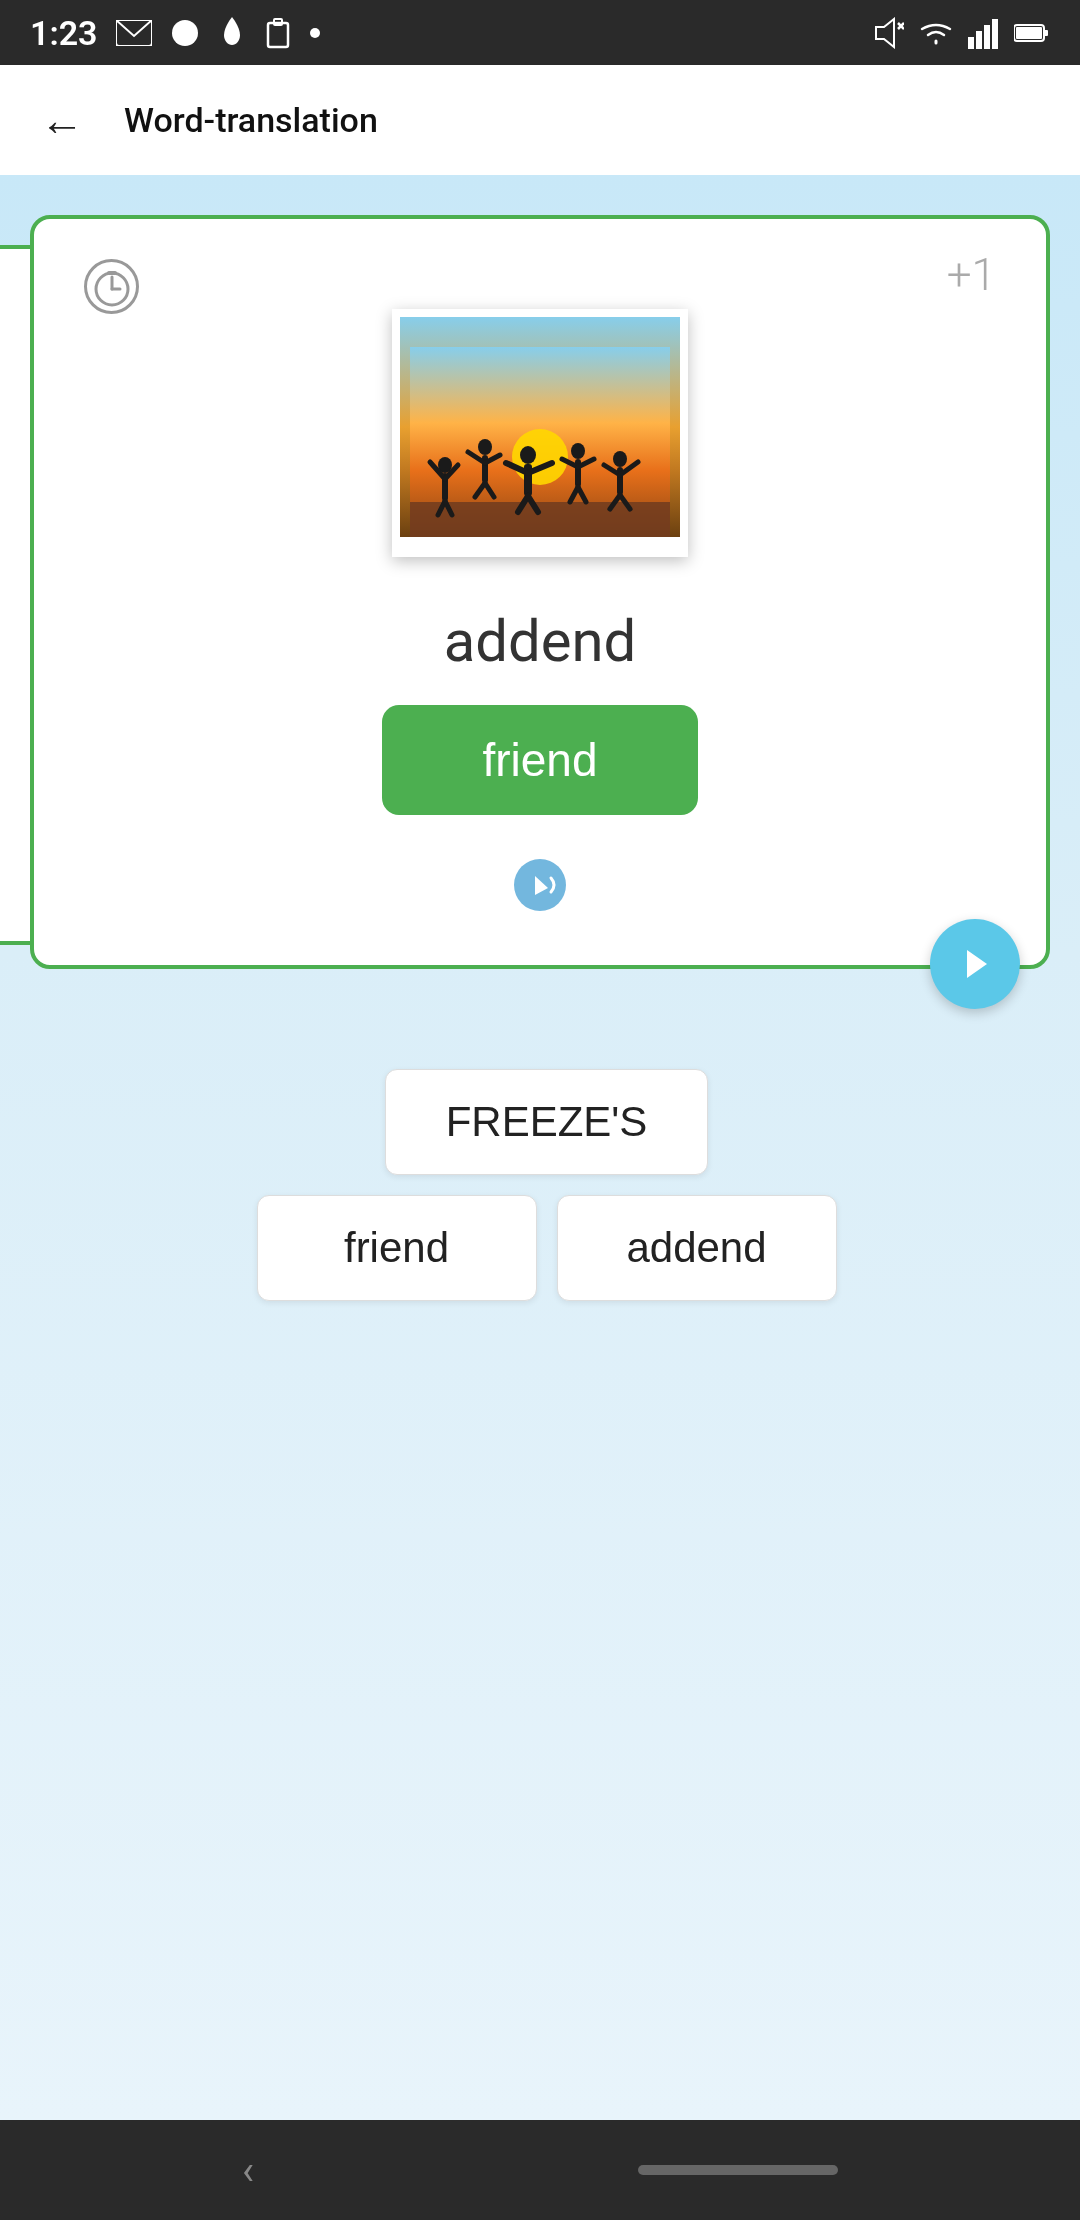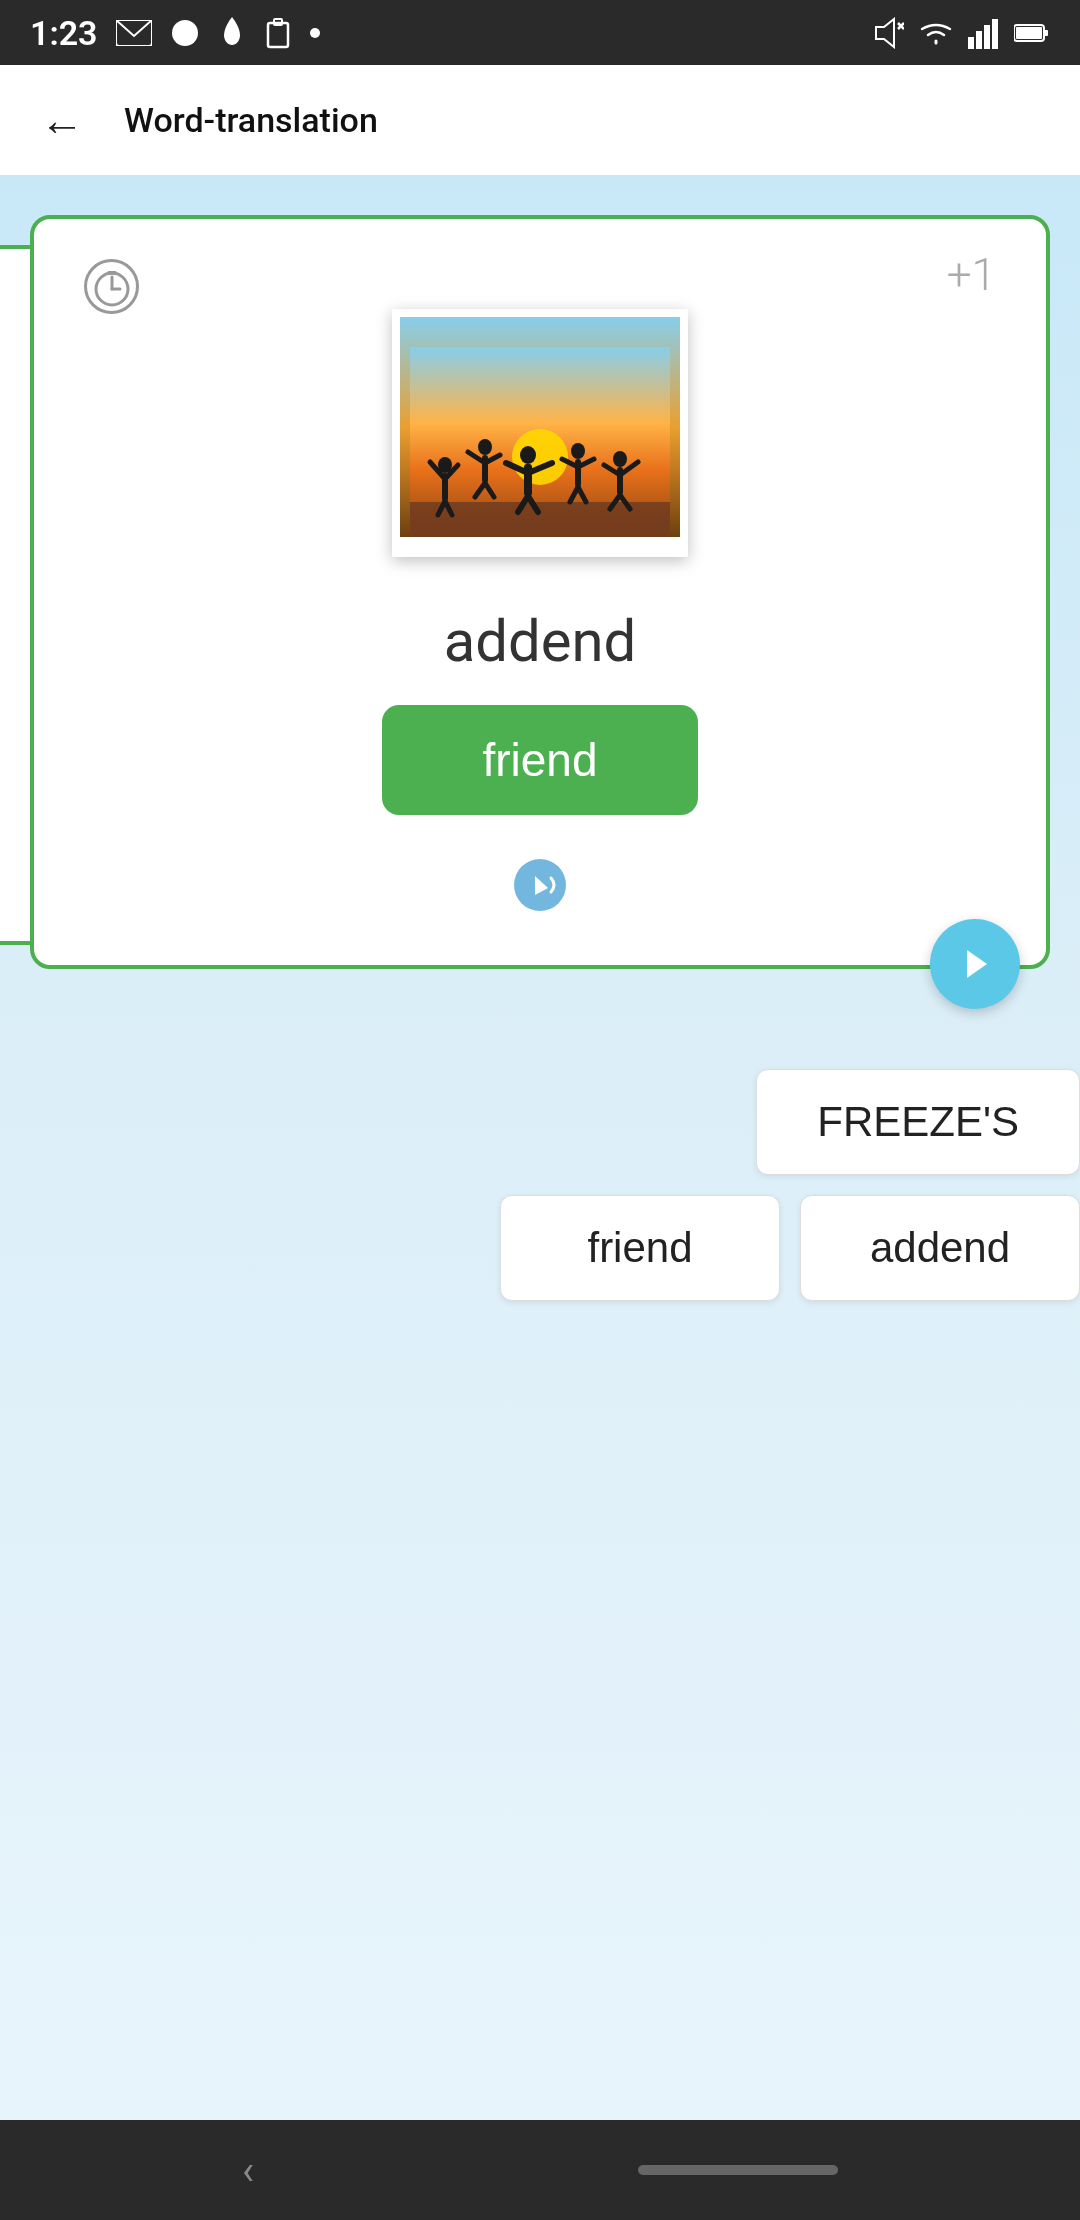--- a/index.html
+++ b/index.html
@@ -178,21 +178,21 @@
       cursor: pointer;
       z-index: 10;
       box-shadow: 0 4px 12px rgba(0,0,0,0.2);
     }
 
     
     .word-choices {
       margin-top: 100px;
       display: flex;
       flex-direction: column;
-      align-items: flex-end;
+      align-items: center;
       gap: 20px;
       padding-bottom: 40px;
       padding-left: 13px;
     }
 
     .choice-row {
       display: flex;
       gap: 20px;
       justify-content: center;
     }

